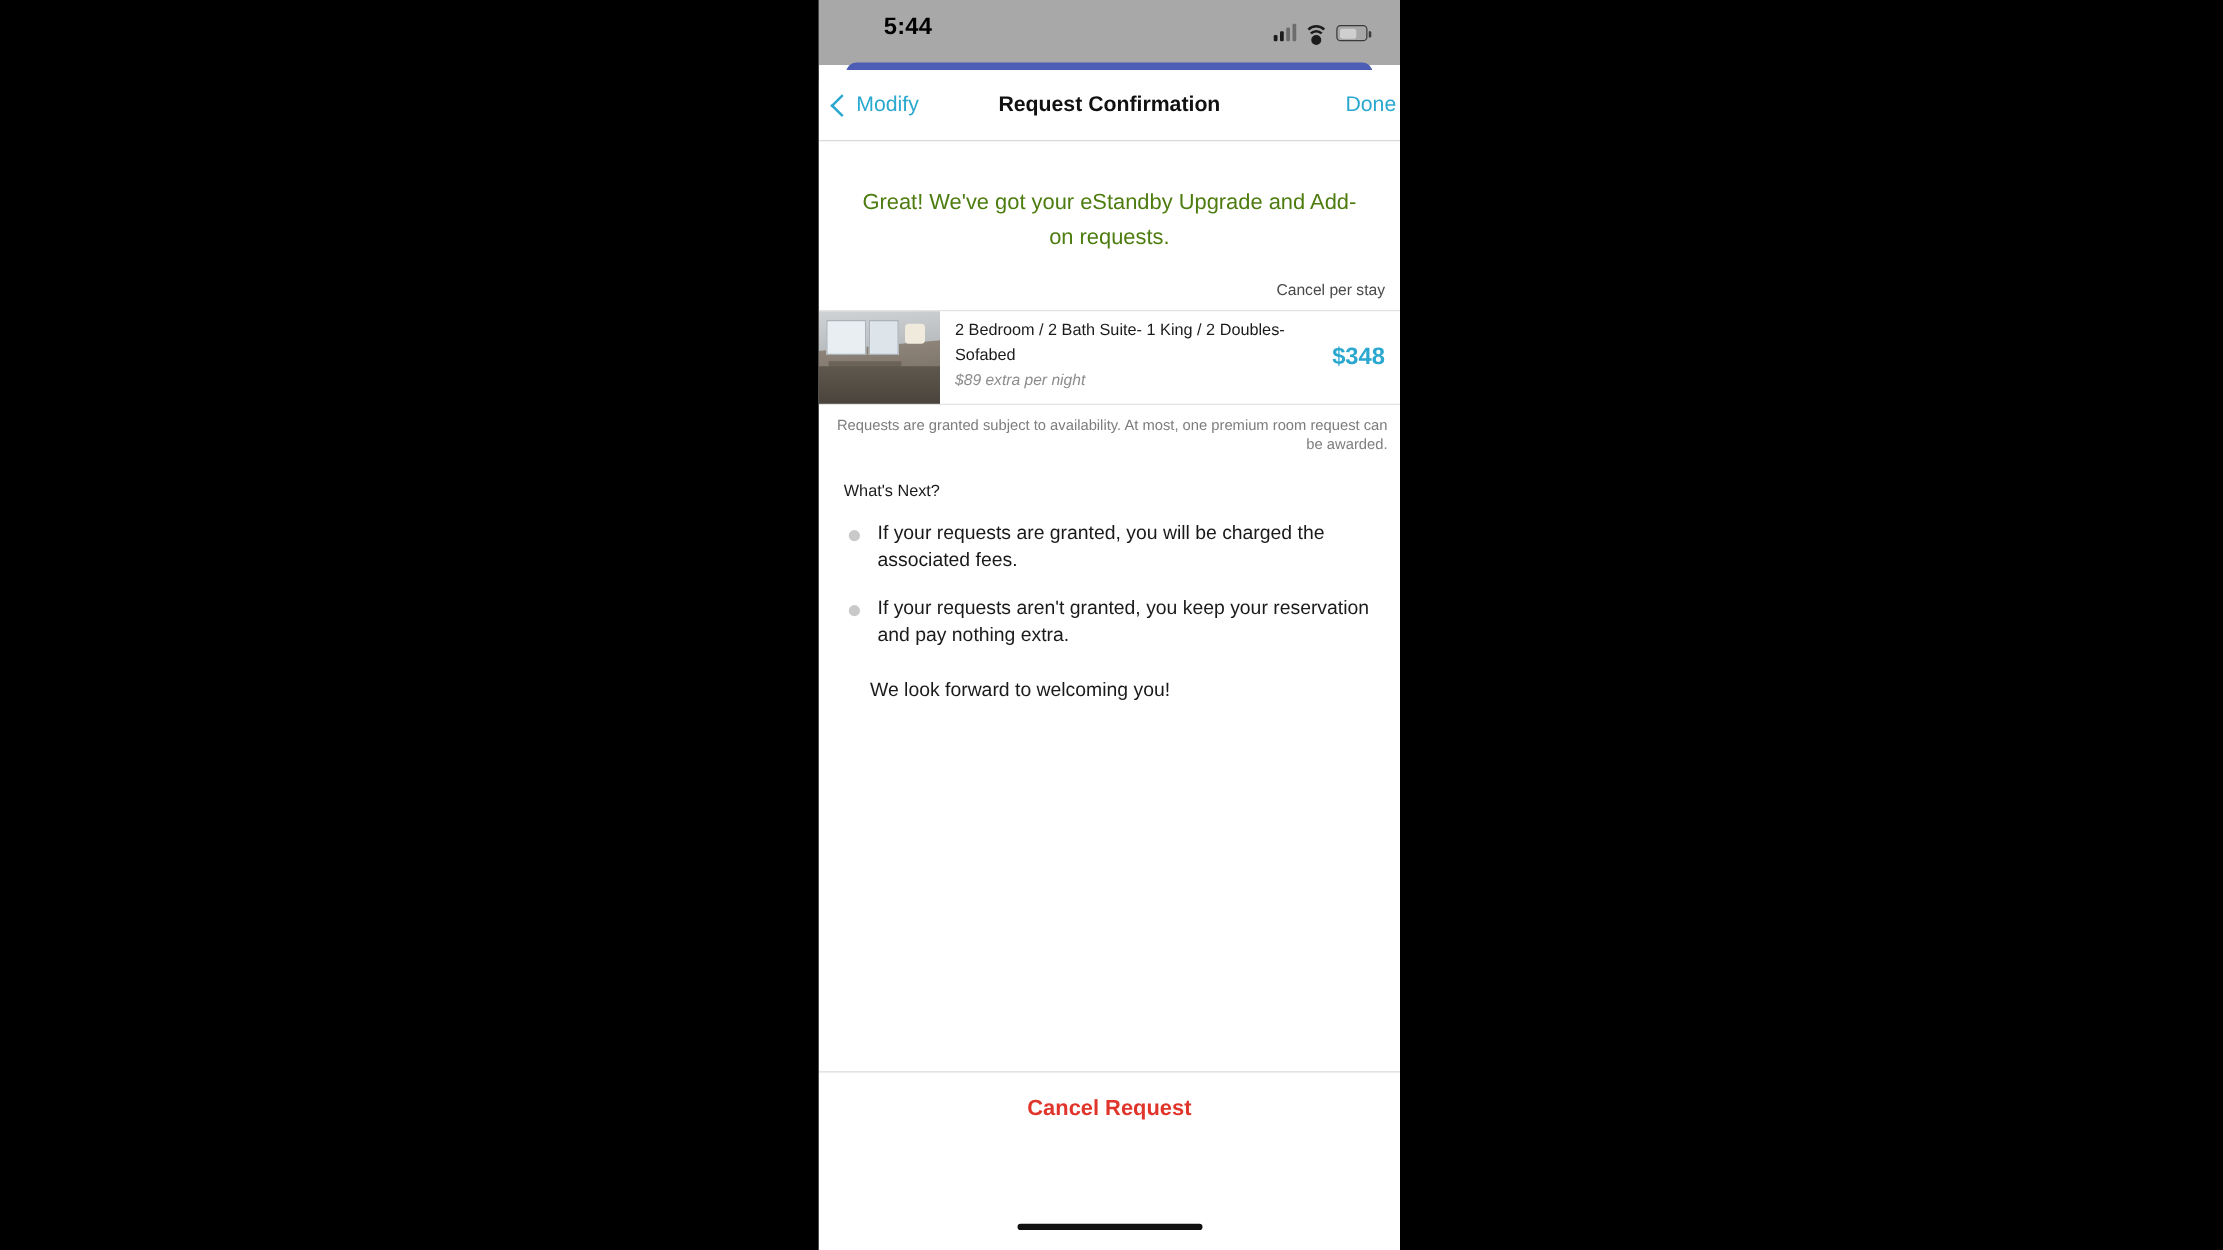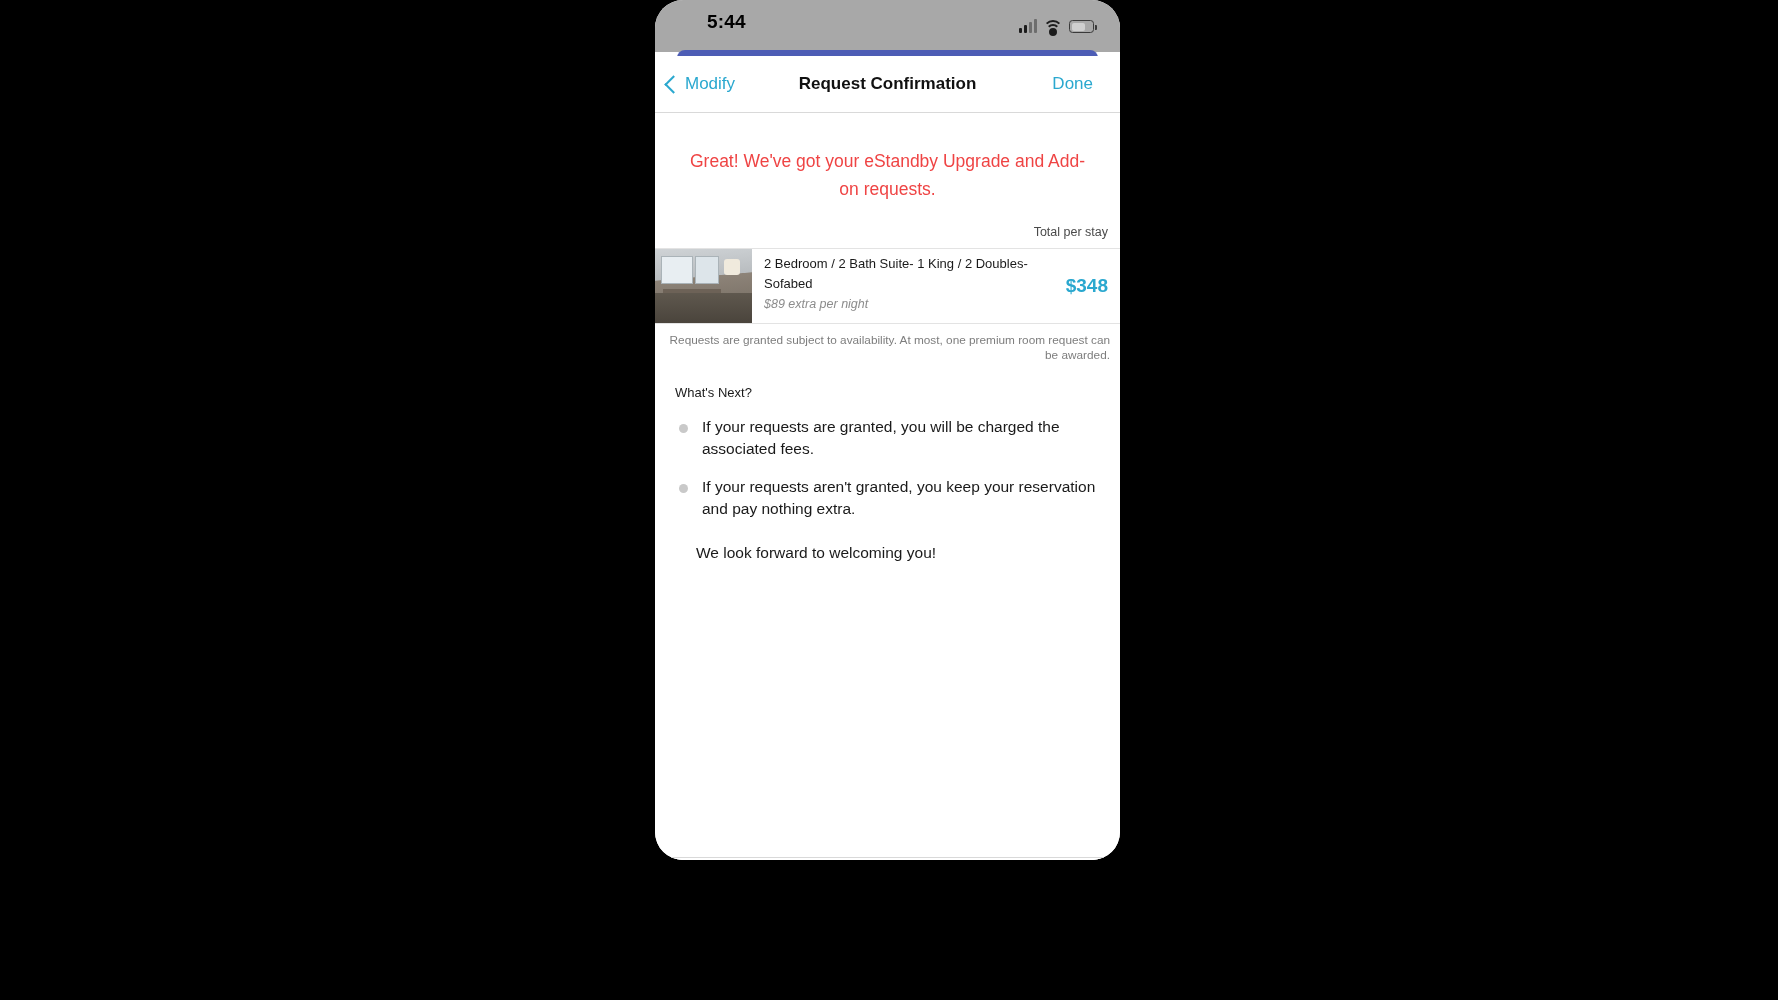--- a/index.html
+++ b/index.html
@@ -18,24 +18,23 @@
     height: 1000px;
     background: #000000;
   }
 
   
   #phone {
     position: absolute;
     left: 655px;
     top: 0px;
     width: 465px;
-    height: 860px;
+    height: 1000px;
     background: #ffffff;
     overflow: hidden;
-    border-radius: 28px;
   }
 
   
   .statusbar {
     position: absolute;
     left: 0; top: 0;
     width: 465px;
     height: 52px;
     background: #a8a8a8;
     color: #000;
@@ -174,36 +173,36 @@
     top: 0;
     height: 56px;
     line-height: 56px;
     text-align: center;
     font-size: 17px;
     font-weight: bold;
     color: #111;
   }
   .nav-done {
     position: absolute;
-    right: 27px;
+    right: 3px;
     top: 0;
     height: 56px;
     line-height: 56px;
     color: #2aa8cf;
     font-size: 17px;
     cursor: pointer;
   }
 
   
   .headline {
     margin: 34px 26px 0 26px;
     text-align: center;
     font-size: 17.5px;
     line-height: 28px;
-    color: #ef4444;
+    color: #4d7c0f;
   }
 
   .total-label {
     margin: 22px 12px 0 0;
     text-align: right;
     font-size: 12.5px;
     color: #4a4a4a;
   }
 
   
@@ -391,21 +390,21 @@
         <div class="nav-back">
           <span class="chev"></span>
           <span>Modify</span>
         </div>
         <div class="nav-title">Request Confirmation</div>
         <div class="nav-done">Done</div>
       </div>
 
       <div class="headline">Great! We've got your eStandby Upgrade and Add-on requests.</div>
 
-      <div class="total-label">Total per stay</div>
+      <div class="total-label">Cancel per stay</div>
 
       <div class="room-row">
         <div class="room-thumb">
           <div class="win"></div>
           <div class="win2"></div>
           <div class="lamp"></div>
           <div class="desk"></div>
           <div class="bed"></div>
         </div>
         <div class="room-info">

